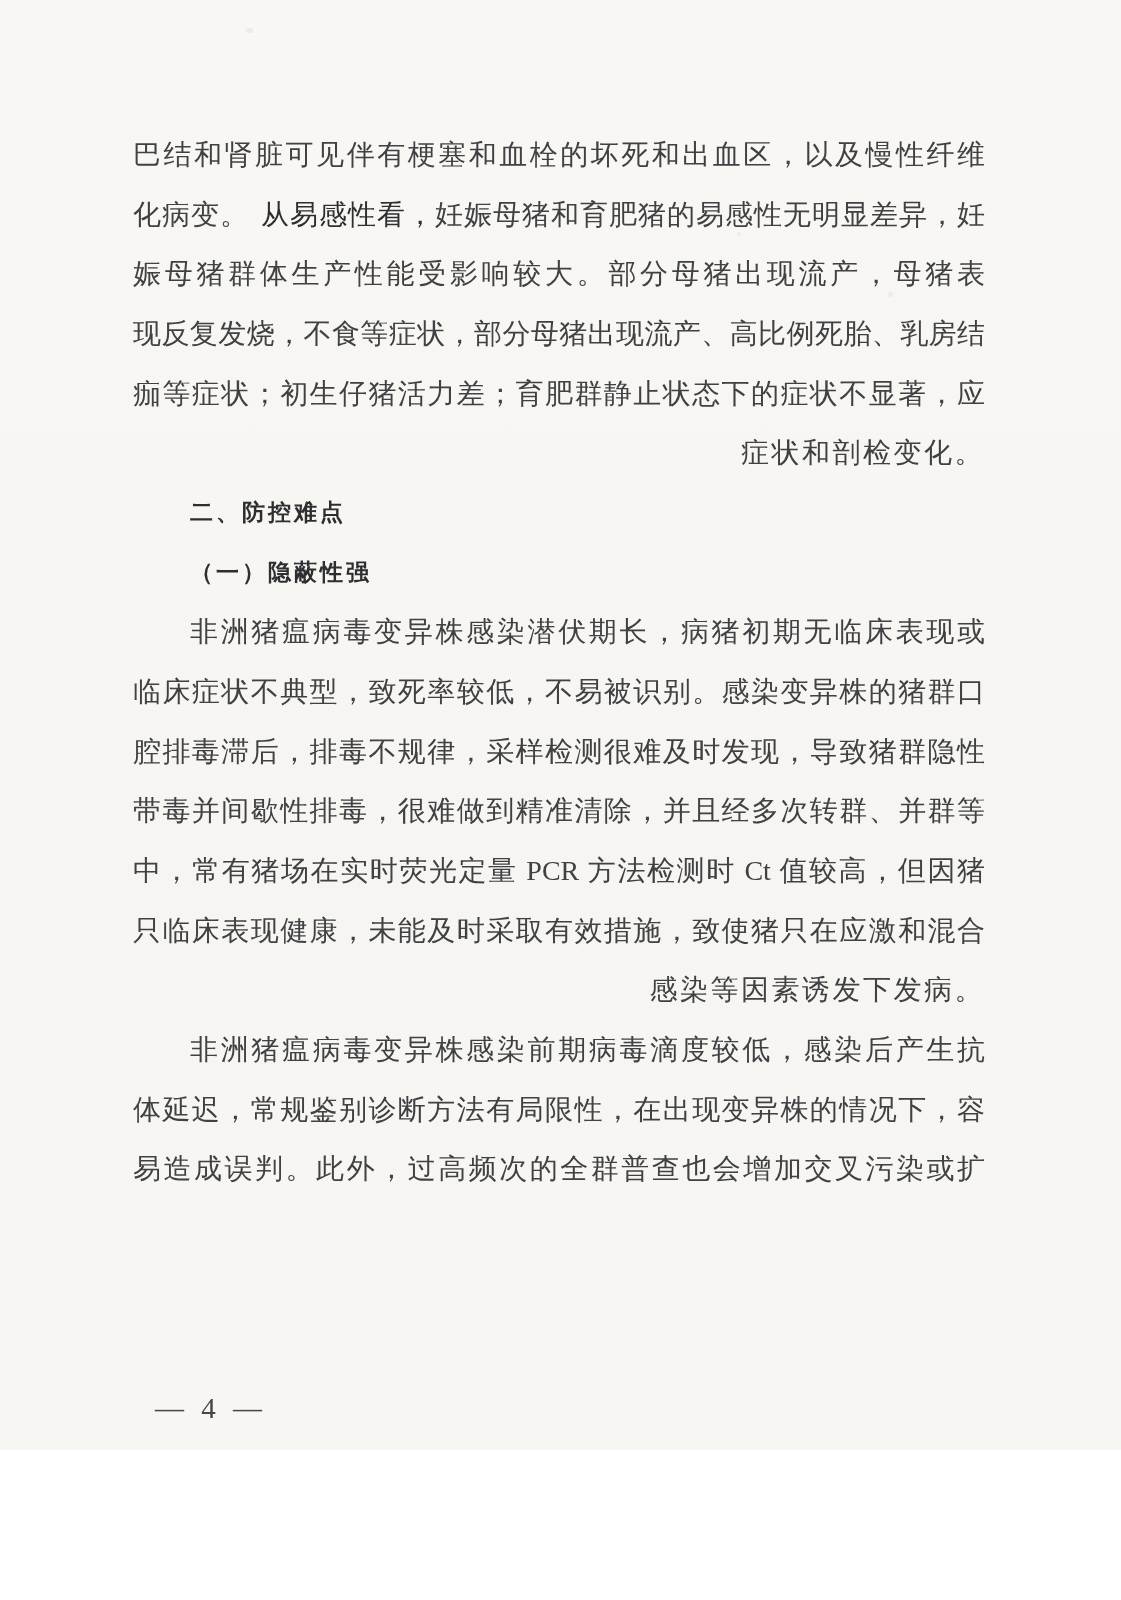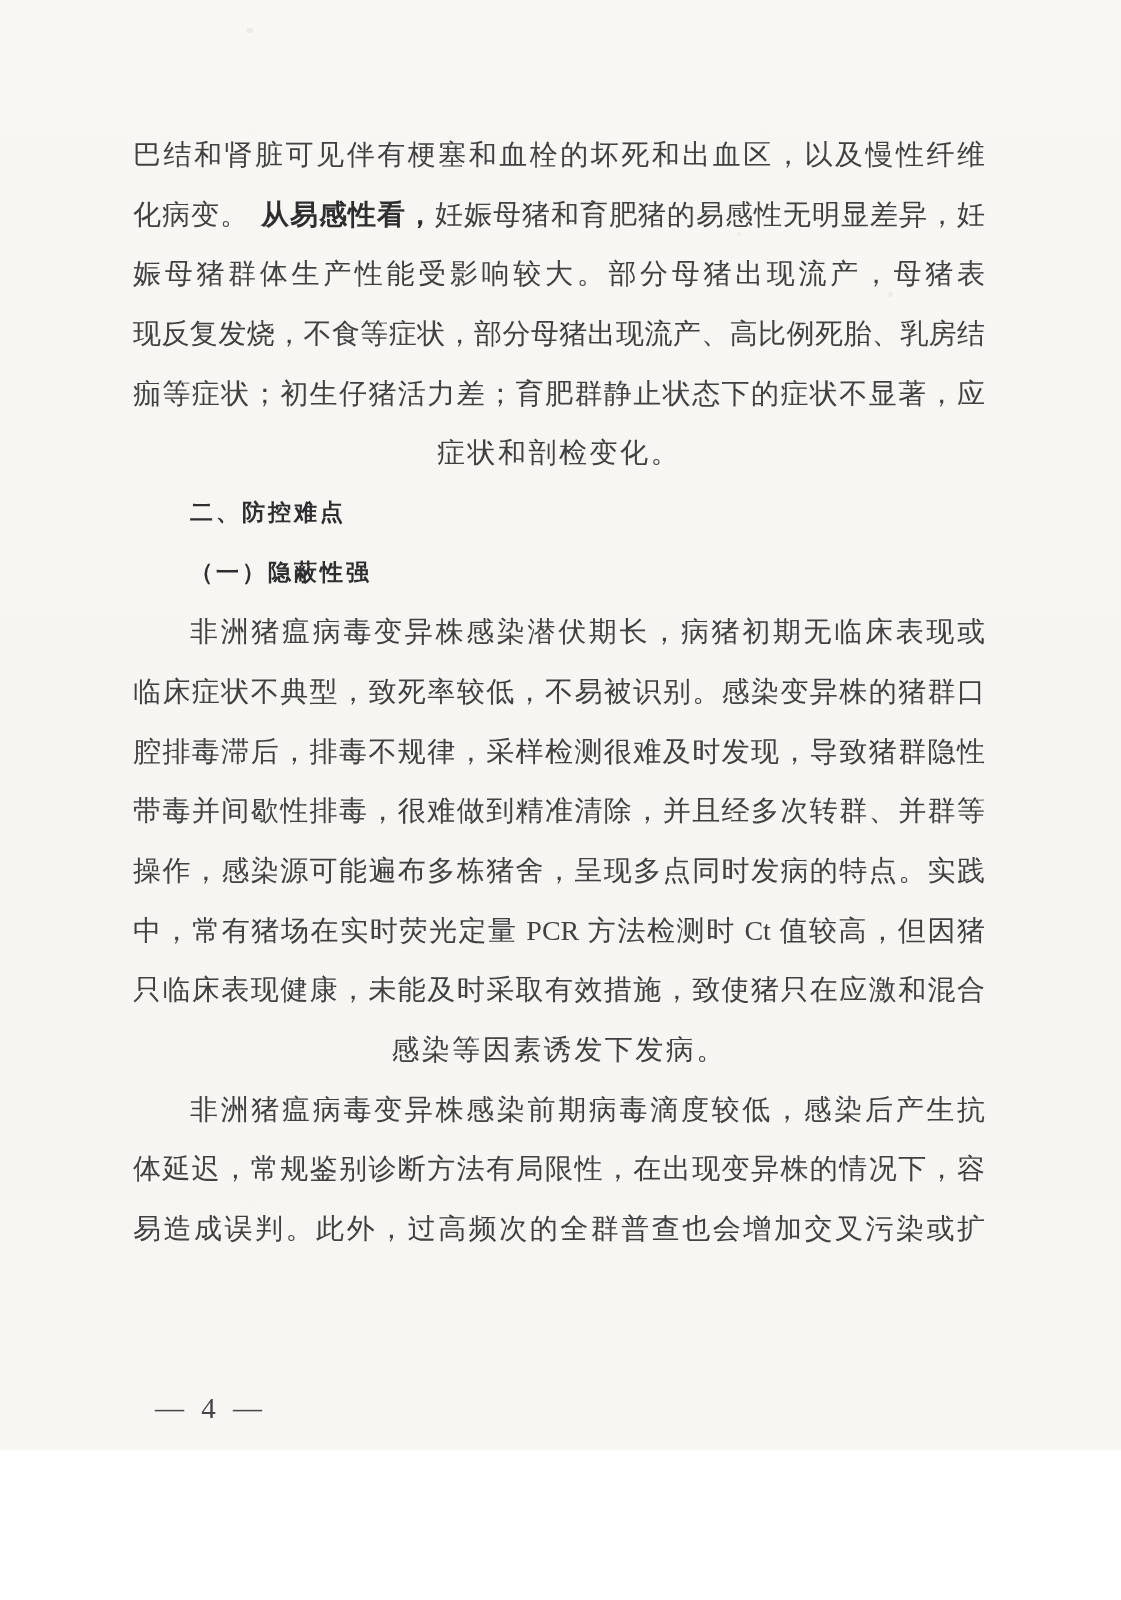--- a/index.html
+++ b/index.html
@@ -37,34 +37,34 @@
     line-height: 59.65px;
     white-space: nowrap;
   }
   .line.j {
     white-space: normal;
     text-align: justify;
     text-align-last: justify;
     text-justify: inter-character;
   }
   .line.short {
-    text-align: center;
+    text-align: right;
     letter-spacing: 2.5px;
   }
   .line.indent { text-indent: 57px; }
   .heading {
     font-size: 23px;
     line-height: 59.65px;
     font-weight: 700;
     color: #2e2e31;
     letter-spacing: 3px;
     text-indent: 57px;
     text-align: left;
   }
-  .b { font-weight: 700; color: #2e2e31; margin-left: 12px; }
+  .b { font-weight: 400; color: #2e2e31; margin-left: 12px; }
   .footer {
     position: absolute;
     left: 155px;
     top: 1386px;
     font-size: 29px;
     line-height: 44px;
     letter-spacing: 5px;
     color: #45454a;
   }
 </style>
@@ -89,21 +89,20 @@
 
     <div class="heading">二、防控难点</div>
 
     <div class="heading">（一）隐蔽性强</div>
 
     <div>
       <div class="line j indent">非洲猪瘟病毒变异株感染潜伏期长，病猪初期无临床表现或</div>
       <div class="line j">临床症状不典型，致死率较低，不易被识别。感染变异株的猪群口</div>
       <div class="line j">腔排毒滞后，排毒不规律，采样检测很难及时发现，导致猪群隐性</div>
       <div class="line j">带毒并间歇性排毒，很难做到精准清除，并且经多次转群、并群等</div>
-      <div class="line j">操作，感染源可能遍布多栋猪舍，呈现多点同时发病的特点。实践</div>
       <div class="line j">中，常有猪场在实时荧光定量 PCR 方法检测时 Ct 值较高，但因猪</div>
       <div class="line j">只临床表现健康，未能及时采取有效措施，致使猪只在应激和混合</div>
       <div class="line short">感染等因素诱发下发病。</div>
     </div>
 
 
     <div>
       <div class="line j indent">非洲猪瘟病毒变异株感染前期病毒滴度较低，感染后产生抗</div>
       <div class="line j">体延迟，常规鉴别诊断方法有局限性，在出现变异株的情况下，容</div>
       <div class="line j">易造成误判。此外，过高频次的全群普查也会增加交叉污染或扩</div>

